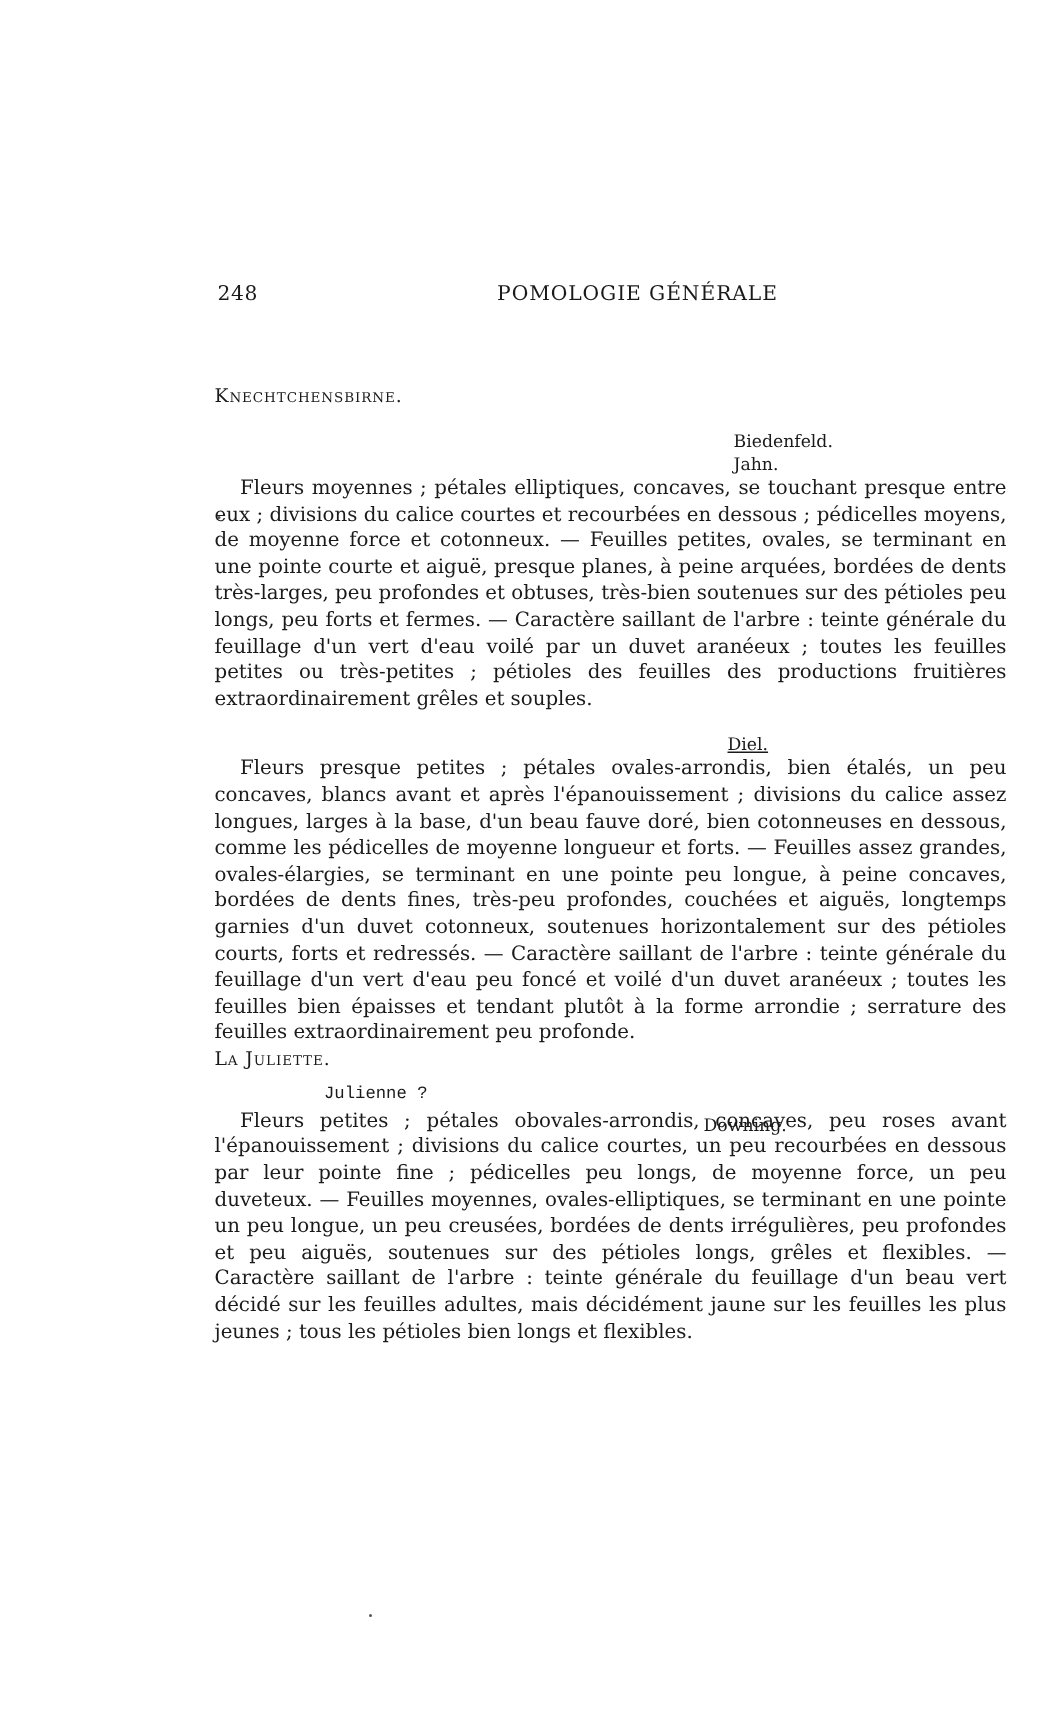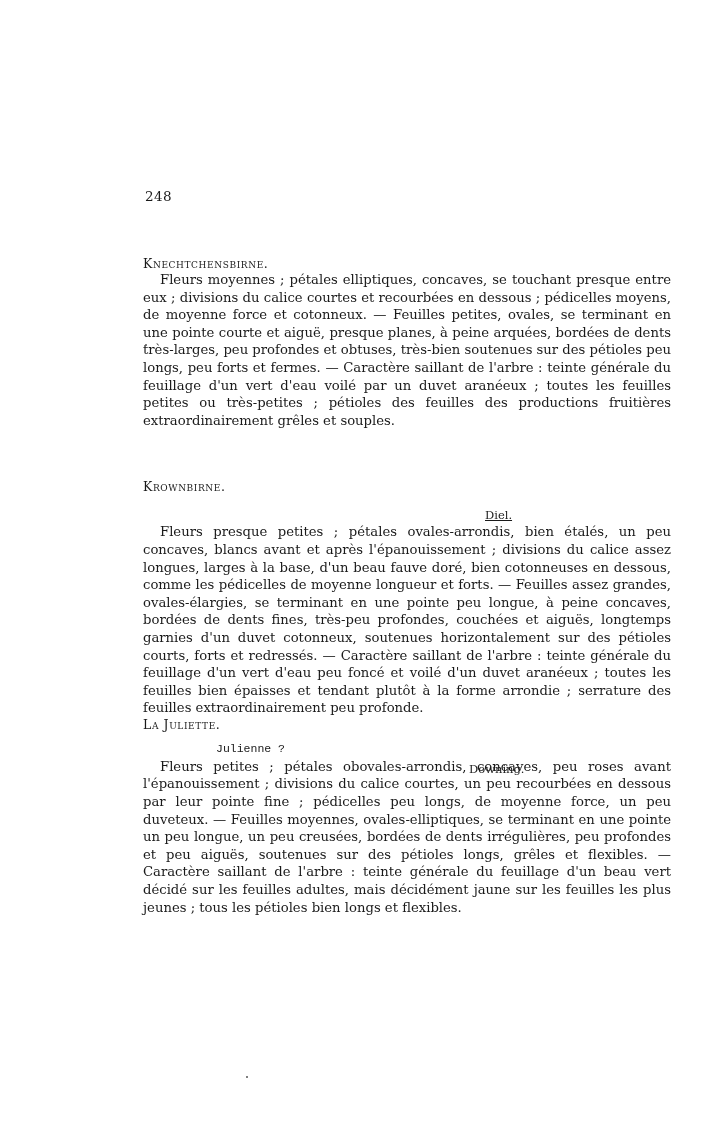--- a/index.html
+++ b/index.html
@@ -101,30 +101,34 @@
       border-radius: 1px;
     }
   </style>
 </head>
 <body>
 
 <div class="page">
 
   <div class="running-head">
     <span class="page-number">248</span>
+    <span class="running-title">POMOLOGIE GÉNÉRALE</span>
   </div>
 
 
   <section>
     <div class="entry-title entry1-title">Knechtchensbirne.</div>
+    <div class="authors-block">
+      <div class="author">Biedenfeld.</div>
+      <div class="author">Jahn.</div>
+    </div>
     <p class="para-indent">Fleurs moyennes ; pétales elliptiques, concaves, se touchant presque entre eux ; divisions du calice courtes et recourbées en dessous ; pédicelles moyens, de moyenne force et cotonneux. — Feuilles petites, ovales, se terminant en une pointe courte et aiguë, presque planes, à peine arquées, bordées de dents très-larges, peu profondes et obtuses, très-bien soutenues sur des pétioles peu longs, peu forts et fermes. — Caractère saillant de l'arbre : teinte générale du feuillage d'un vert d'eau voilé par un duvet aranéeux ; toutes les feuilles petites ou très-petites ; pétioles des feuilles des productions fruitières extraordinairement grêles et souples.</p>
   </section>
 
   <section>
-    <div class="entry-title entry2-title">Krownbirne.</div>
     <div class="authors-block-2">
       <div class="author">Diel.</div>
     </div>
     <p class="para-indent">Fleurs presque petites ; pétales ovales-arrondis, bien étalés, un peu concaves, blancs avant et après l'épanouissement ; divisions du calice assez longues, larges à la base, d'un beau fauve doré, bien cotonneuses en dessous, comme les pédicelles de moyenne longueur et forts. — Feuilles assez grandes, ovales-élargies, se terminant en une pointe peu longue, à peine concaves, bordées de dents fines, très-peu profondes, couchées et aiguës, longtemps garnies d'un duvet cotonneux, soutenues horizontalement sur des pétioles courts, forts et redressés. — Caractère saillant de l'arbre : teinte générale du feuillage d'un vert d'eau peu foncé et voilé d'un duvet aranéeux ; toutes les feuilles bien épaisses et tendant plutôt à la forme arrondie ; serrature des feuilles extraordinairement peu profonde.</p>
   </section>
 
   <section>
     <div class="entry-title entry3-title">La Juliette.</div>
     <div class="synonym-row">
       <span class="synonym-left">Julienne ?</span>

